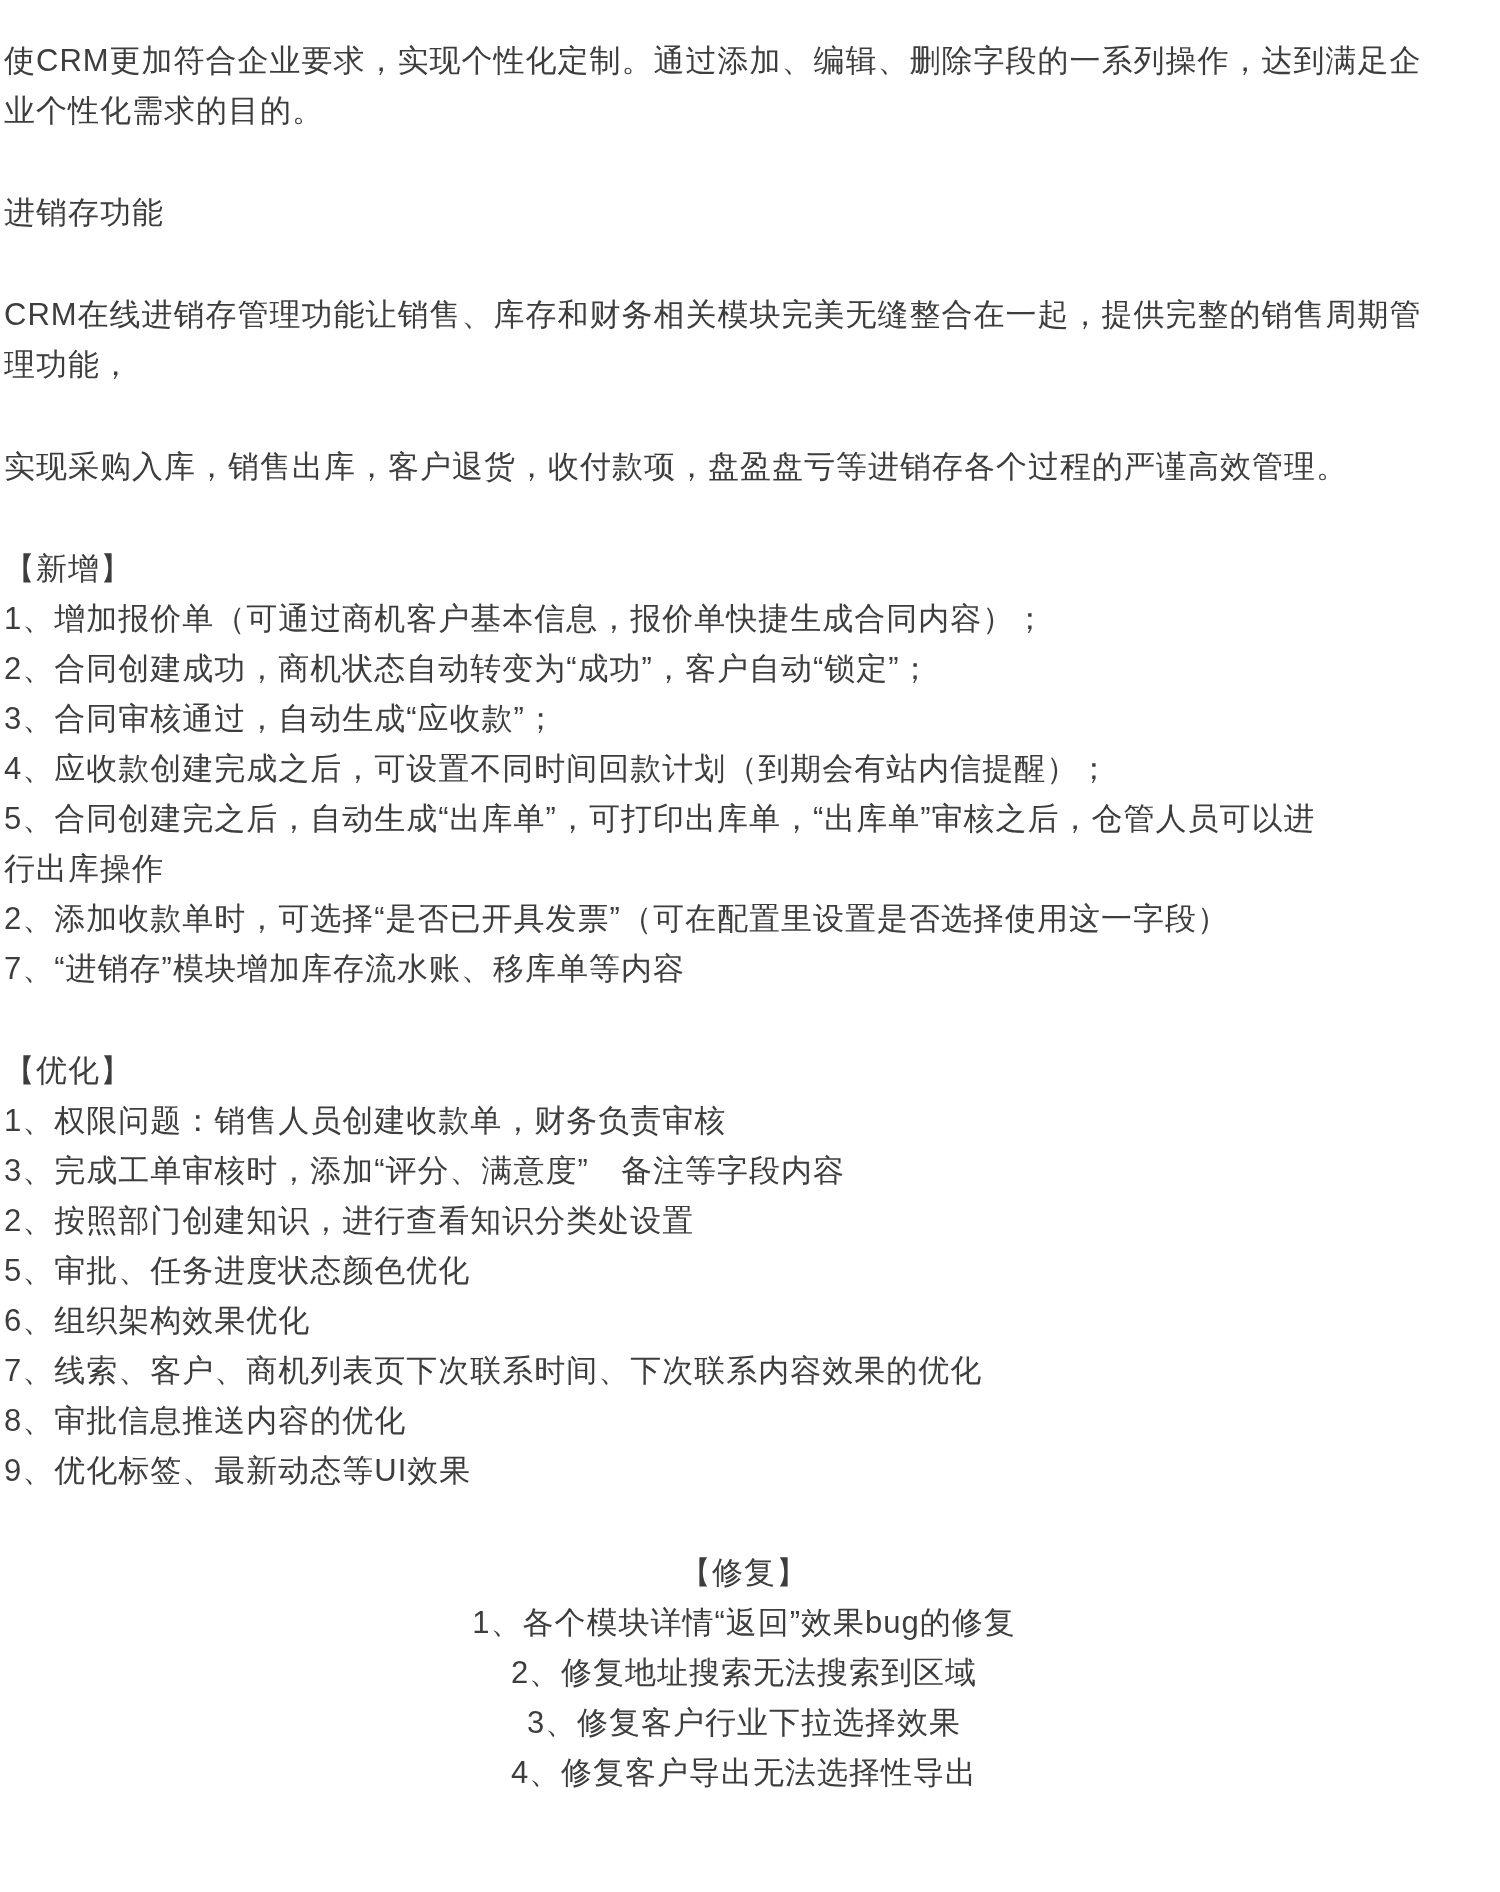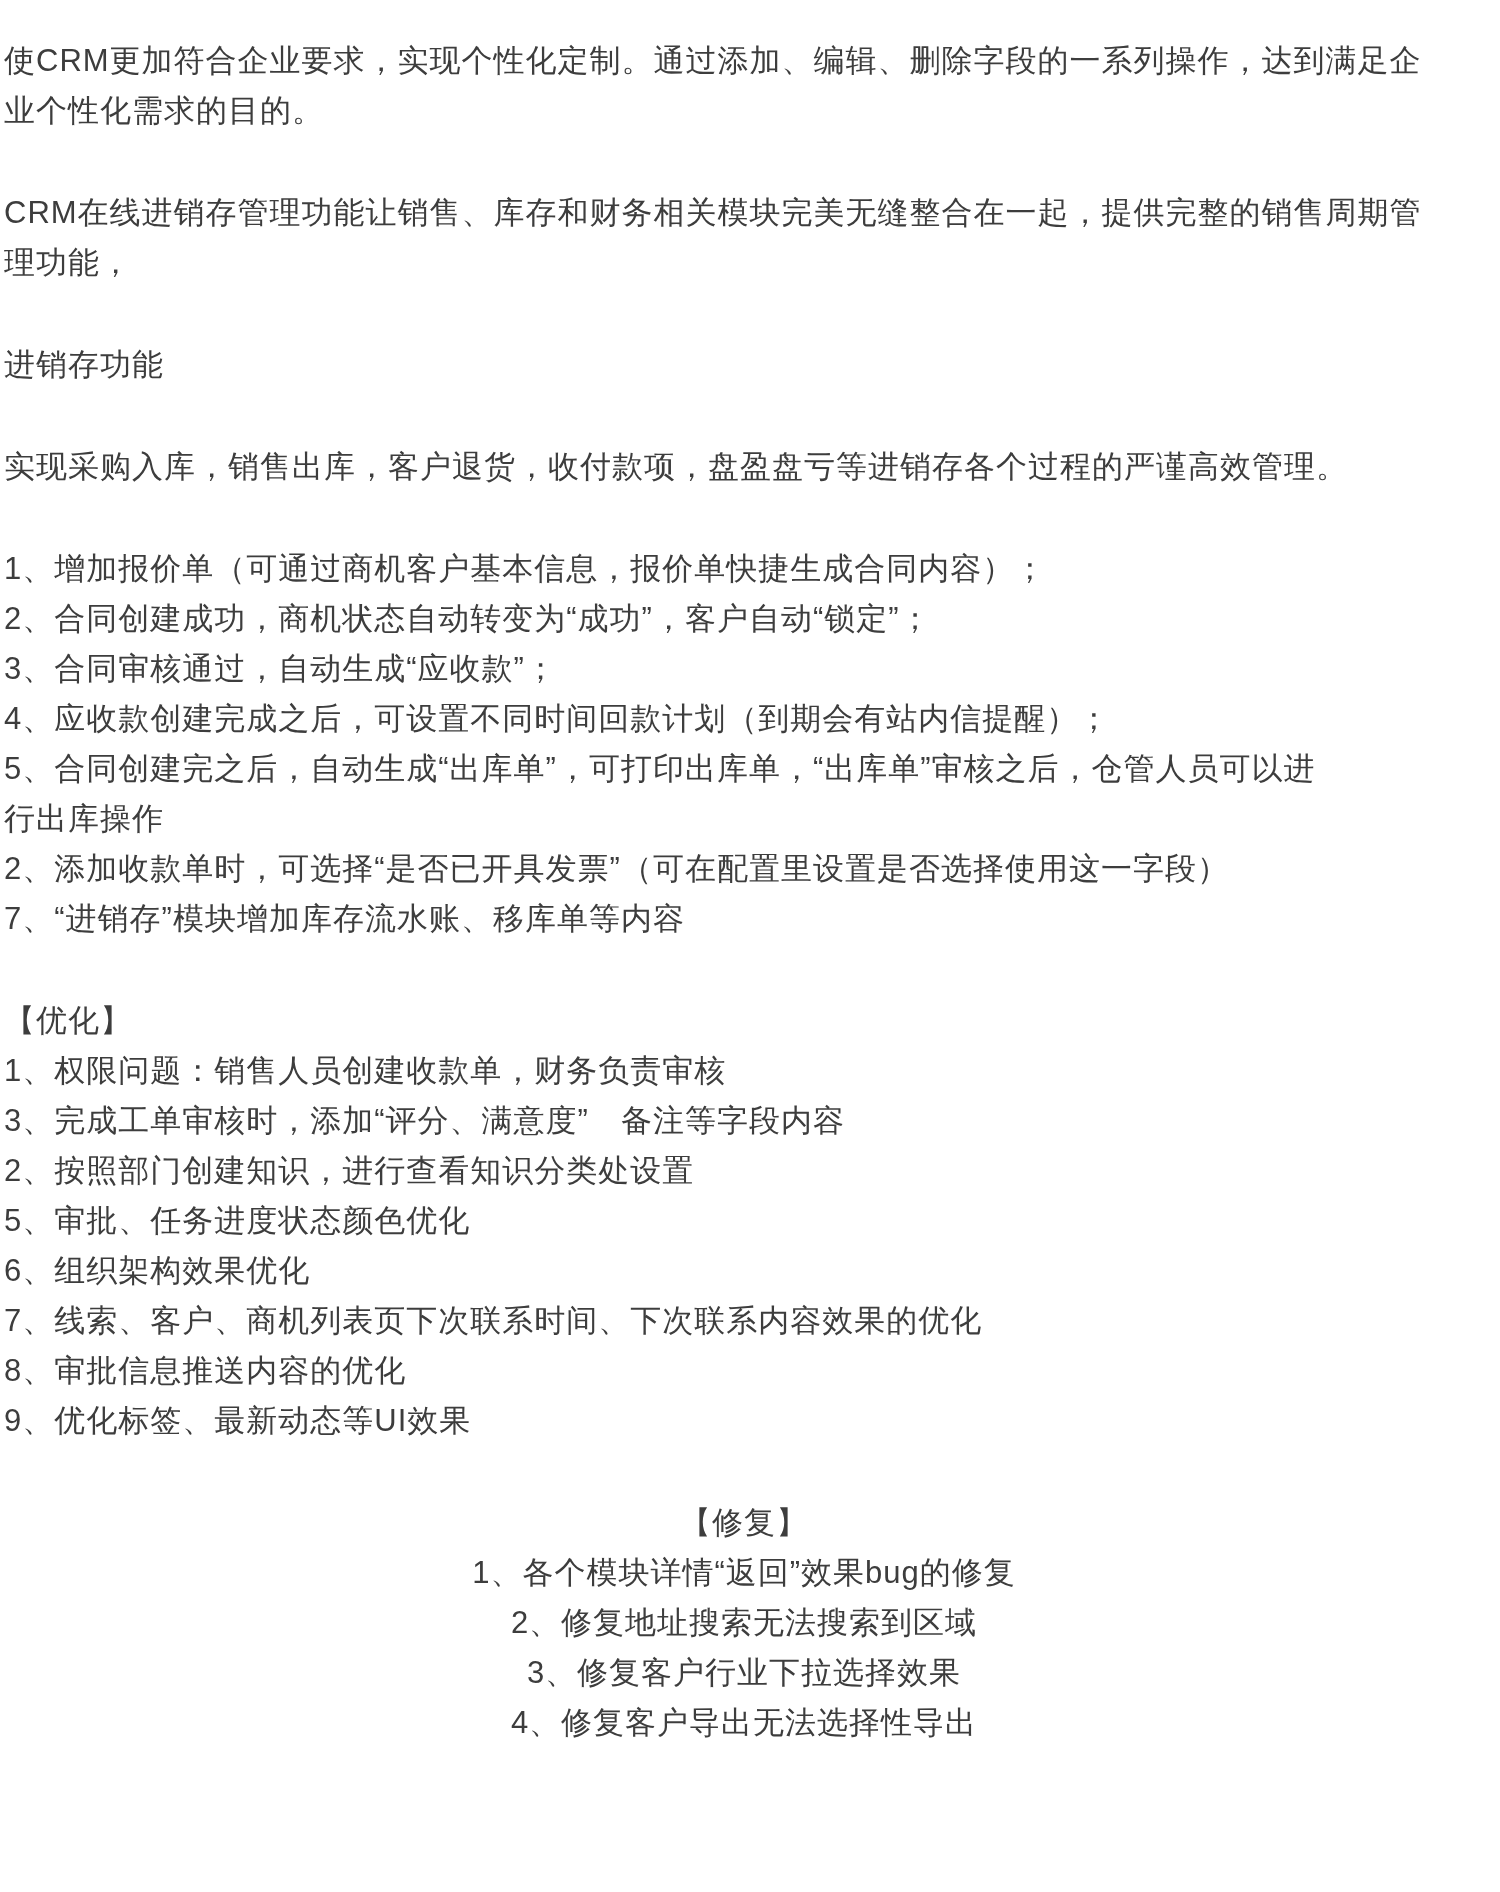--- a/index.html
+++ b/index.html
@@ -36,30 +36,31 @@
 </style>
 </head>
 <body style="background: rgb(255, 255, 255);">
 
 <main class="doc" style="color: rgb(61, 61, 61);">
     <div class="block">
       <div class="line">使CRM更加符合企业要求，实现个性化定制。通过添加、编辑、删除字段的一系列操作，达到满足企</div>
       <div class="line">业个性化需求的目的。</div>
     </div>
     <div class="block">
+      <div class="line">进销存功能</div>
+    </div>
+    <div class="block">
       <div class="line">CRM在线进销存管理功能让销售、库存和财务相关模块完美无缝整合在一起，提供完整的销售周期管</div>
       <div class="line">理功能，</div>
-    </div>
-    <div class="block">
-      <div class="line">进销存功能</div>
     </div>
     <div class="block">
       <div class="line">实现采购入库，销售出库，客户退货，收付款项，盘盈盘亏等进销存各个过程的严谨高效管理。</div>
     </div>
     <div class="block">
+      <div class="line">【新增】</div>
       <div class="line">1、增加报价单（可通过商机客户基本信息，报价单快捷生成合同内容）；</div>
       <div class="line">2、合同创建成功，商机状态自动转变为“成功”，客户自动“锁定”；</div>
       <div class="line">3、合同审核通过，自动生成“应收款”；</div>
       <div class="line">4、应收款创建完成之后，可设置不同时间回款计划（到期会有站内信提醒）；</div>
       <div class="line">5、合同创建完之后，自动生成“出库单”，可打印出库单，“出库单”审核之后，仓管人员可以进</div>
       <div class="line">行出库操作</div>
       <div class="line">2、添加收款单时，可选择“是否已开具发票”（可在配置里设置是否选择使用这一字段）</div>
       <div class="line">7、“进销存”模块增加库存流水账、移库单等内容</div>
     </div>
     <div class="block">

